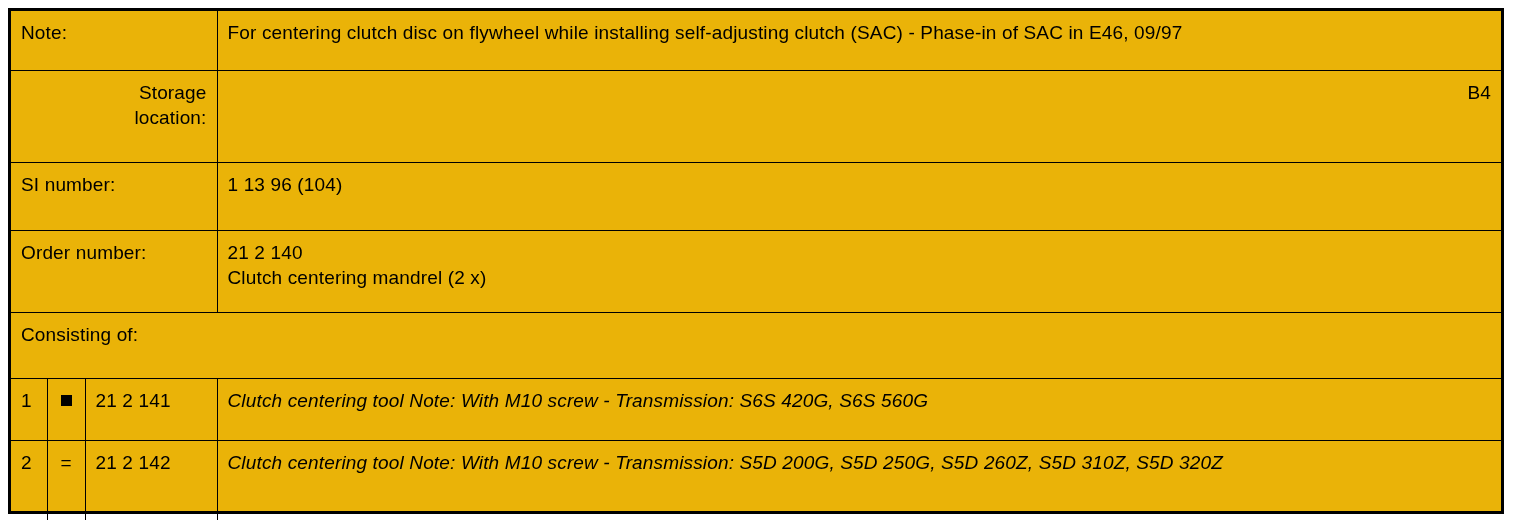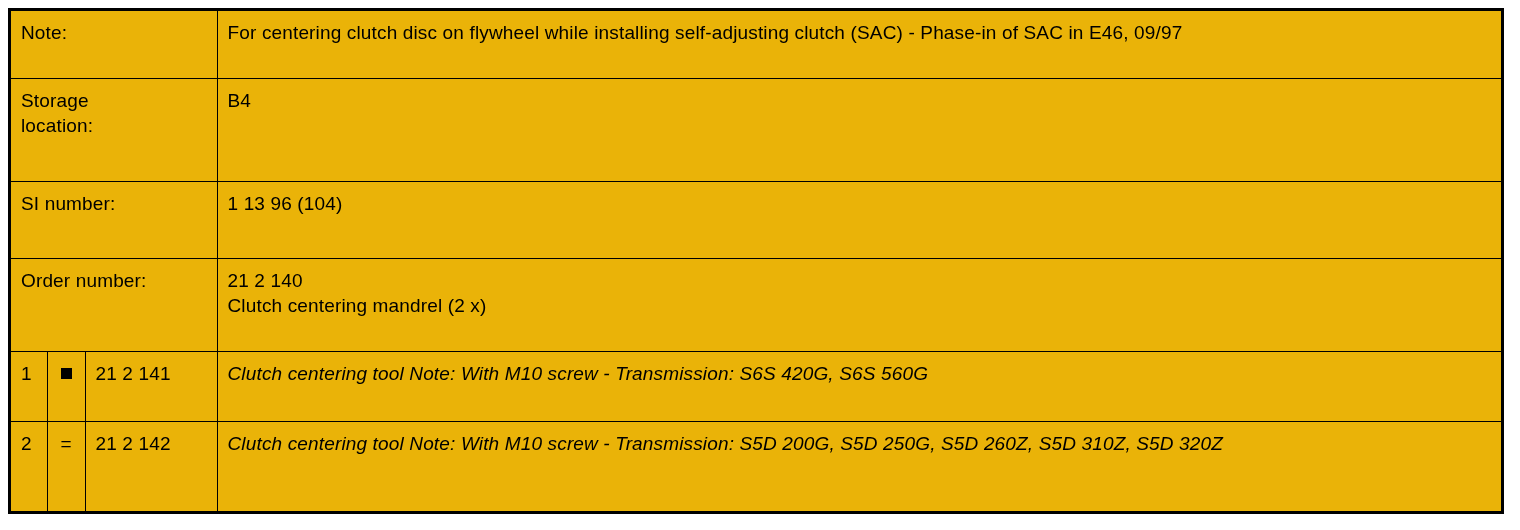--- a/index.html
+++ b/index.html
@@ -50,21 +50,21 @@
 
   .label-cell {
     width: 206px;
   }
   .value-cell {
     width: auto;
   }
 
   .row-note td { height: 42px; }
   .row-trans td { height: 50px; }
-  .row-storage td { height: 74px; }
+  .row-storage td { height: 74px; text-align: right; }
   .row-sinum td { height: 50px; }
   .row-order td { height: 64px; }
   .row-consist td { height: 48px; }
   .row-item td { height: 44px; }
   .row-item-last td { height: 62px; }
 
   .num-cell {
     width: 36px;
     text-align: left;
   }
@@ -134,20 +134,23 @@
     </tr>
 
     <tr class="row-order">
       <td class="label-cell" colspan="3">Order number:</td>
       <td class="value-cell">
         <span class="nowrap-line">21 2 140</span>
         <span class="nowrap-line">Clutch centering mandrel (2 x)</span>
       </td>
     </tr>
 
+    <tr class="row-consist">
+      <td colspan="4">Consisting of:</td>
+    </tr>
 
     <tr class="row-item">
       <td class="num-cell">1</td>
       <td class="mark-cell"><span class="mark-square"></span></td>
       <td class="part-cell">21 2 141</td>
       <td class="desc-cell">Clutch centering tool Note: With M10 screw - Transmission: S6S 420G, S6S 560G</td>
     </tr>
 
     <tr class="row-item-last">
       <td class="num-cell">2</td>

